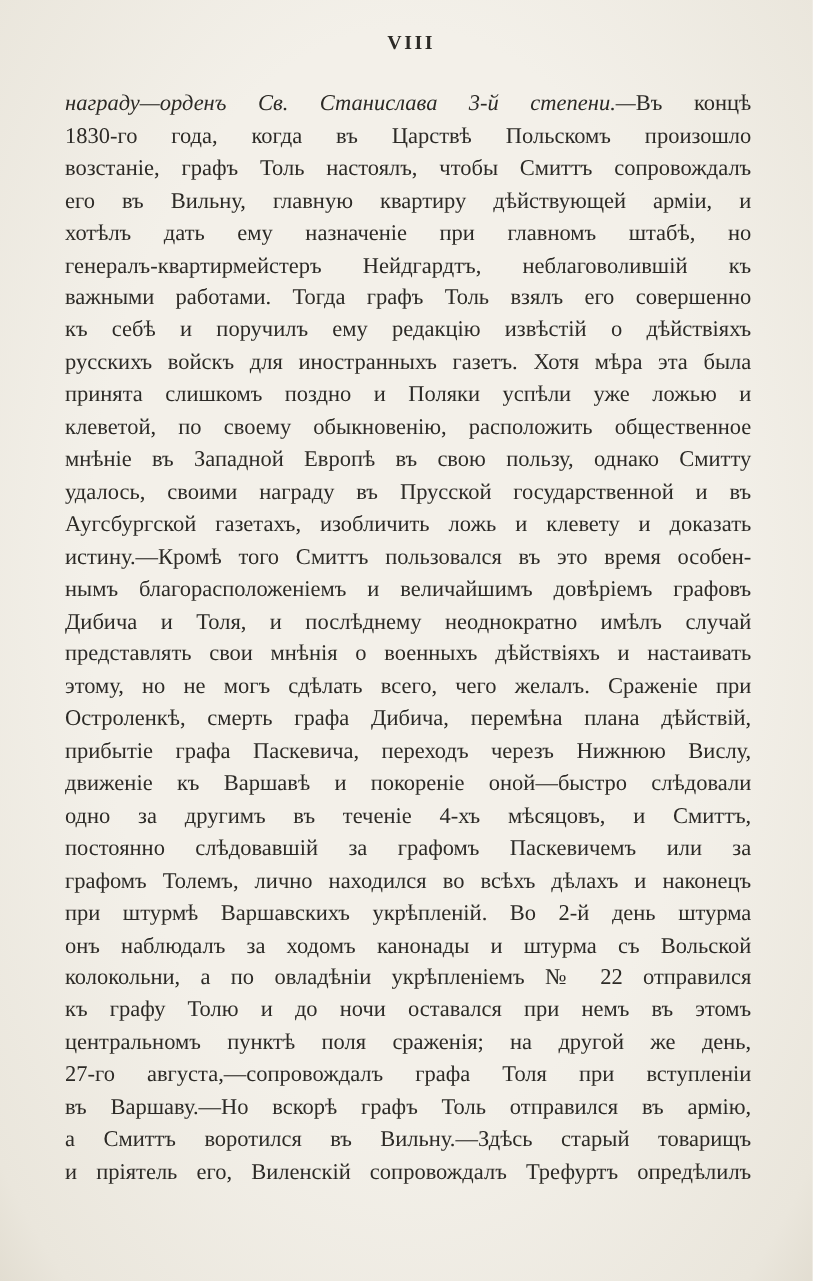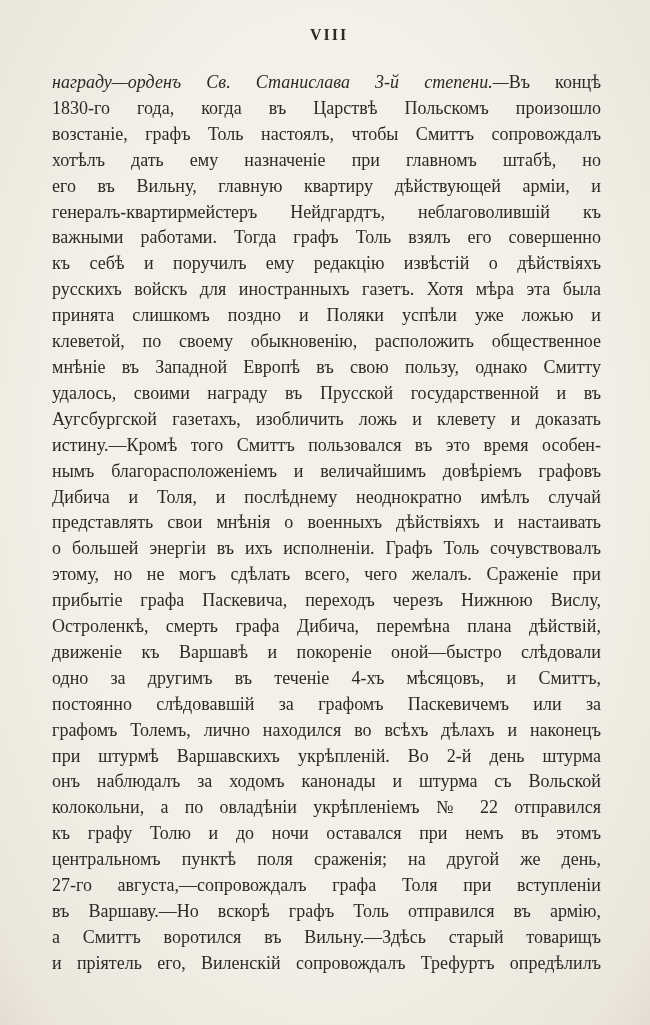--- a/index.html
+++ b/index.html
@@ -49,39 +49,38 @@
 </style>
 </head>
 <body style="--paper: #f0ede6; --ink: #2c2a26;">
 
 <div class="page">
   <div class="page-number">VIII</div>
   <div class="text-block">
       <div class="line"><span class="ital">награду—орденъ Св. Станислава 3-й степени.—</span><span>Въ концѣ</span></div>
       <div class="line"><span>1830-го года, когда въ Царствѣ Польскомъ произошло</span></div>
       <div class="line"><span>возстаніе, графъ Толь настоялъ, чтобы Смиттъ сопровождалъ</span></div>
+      <div class="line"><span>его въ Вильну, главную квартиру дѣйствующей арміи, и</span></div>
       <div class="line"><span>хотѣлъ дать ему назначеніе при главномъ штабѣ, но</span></div>
-      <div class="line"><span>его въ Вильну, главную квартиру дѣйствующей арміи, и</span></div>
       <div class="line"><span>генералъ-квартирмейстеръ Нейдгардтъ, неблаговолившій къ</span></div>
       <div class="line"><span>важными работами. Тогда графъ Толь взялъ его совершенно</span></div>
       <div class="line"><span>къ себѣ и поручилъ ему редакцію извѣстій о дѣйствіяхъ</span></div>
       <div class="line"><span>русскихъ войскъ для иностранныхъ газетъ. Хотя мѣра эта была</span></div>
       <div class="line"><span>принята слишкомъ поздно и Поляки успѣли уже ложью и</span></div>
       <div class="line"><span>клеветой, по своему обыкновенію, расположить общественное</span></div>
       <div class="line"><span>мнѣніе въ Западной Европѣ въ свою пользу, однако Смитту</span></div>
       <div class="line"><span>удалось, своими награду въ Прусской государственной и въ</span></div>
       <div class="line"><span>Аугсбургской газетахъ, изобличить ложь и клевету и доказать</span></div>
       <div class="line"><span>истину.—Кромѣ того Смиттъ пользовался въ это время особен-</span></div>
       <div class="line"><span>нымъ благорасположеніемъ и величайшимъ довѣріемъ графовъ</span></div>
       <div class="line"><span>Дибича и Толя, и послѣднему неоднократно имѣлъ случай</span></div>
       <div class="line"><span>представлять свои мнѣнія о военныхъ дѣйствіяхъ и настаивать</span></div>
-      <div class="line"><span>о большей энергіи въ ихъ исполненіи. Графъ Толь сочувствовалъ</span></div>
       <div class="line"><span>этому, но не могъ сдѣлать всего, чего желалъ. Сраженіе при</span></div>
+      <div class="line"><span>Остроленкѣ, смерть графа Дибича, перемѣна плана дѣйствій,</span></div>
       <div class="line"><span>прибытіе графа Паскевича, переходъ черезъ Нижнюю Вислу,</span></div>
-      <div class="line"><span>Остроленкѣ, смерть графа Дибича, перемѣна плана дѣйствій,</span></div>
       <div class="line"><span>движеніе къ Варшавѣ и покореніе оной—быстро слѣдовали</span></div>
       <div class="line"><span>одно за другимъ въ теченіе 4-хъ мѣсяцовъ, и Смиттъ,</span></div>
       <div class="line"><span>постоянно слѣдовавшій за графомъ Паскевичемъ или за</span></div>
       <div class="line"><span>графомъ Толемъ, лично находился во всѣхъ дѣлахъ и наконецъ</span></div>
       <div class="line"><span>при штурмѣ Варшавскихъ укрѣпленій. Во 2-й день штурма</span></div>
       <div class="line"><span>онъ наблюдалъ за ходомъ канонады и штурма съ Вольской</span></div>
       <div class="line"><span>колокольни, а по овладѣніи укрѣпленіемъ № 22 отправился</span></div>
       <div class="line"><span>къ графу Толю и до ночи оставался при немъ въ этомъ</span></div>
       <div class="line"><span>центральномъ пунктѣ поля сраженія; на другой же день,</span></div>
       <div class="line"><span>27-го августа,—сопровождалъ графа Толя при вступленіи</span></div>

